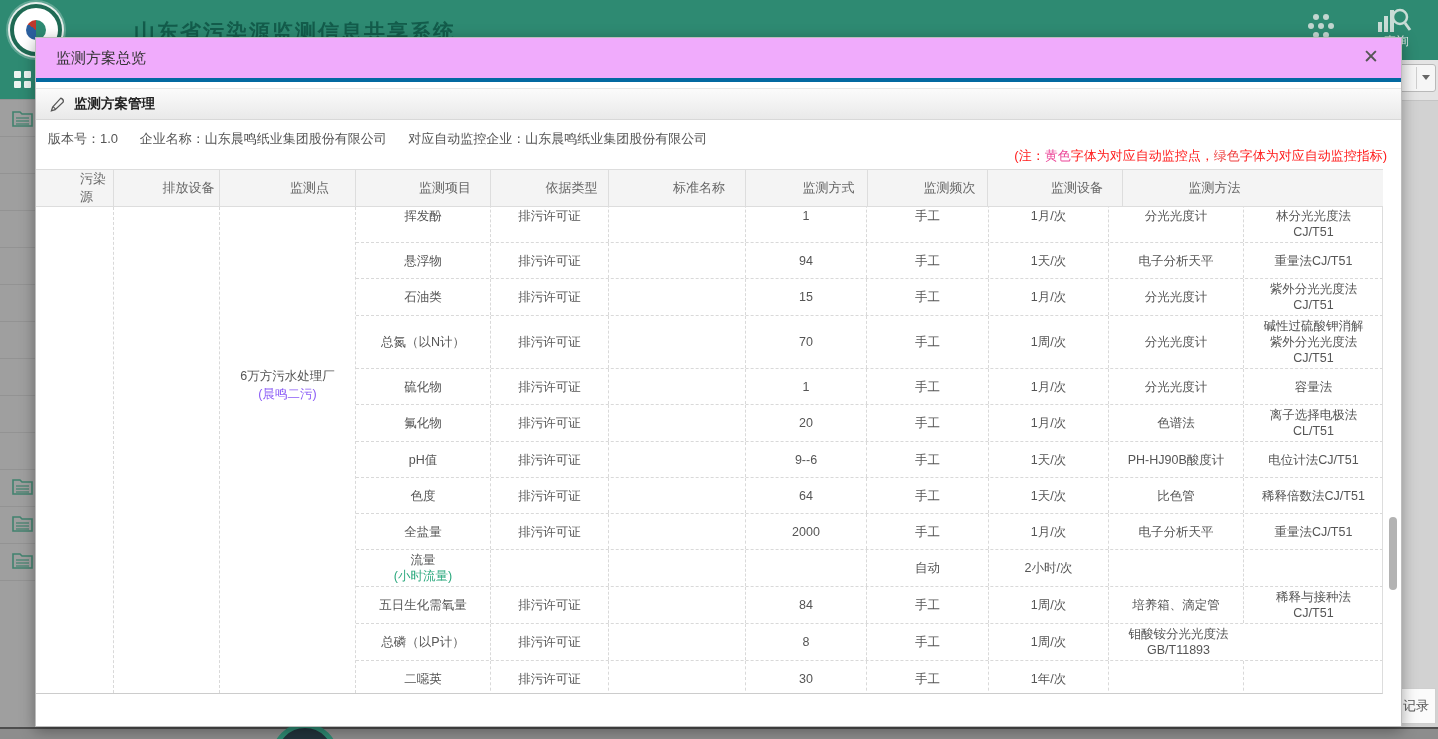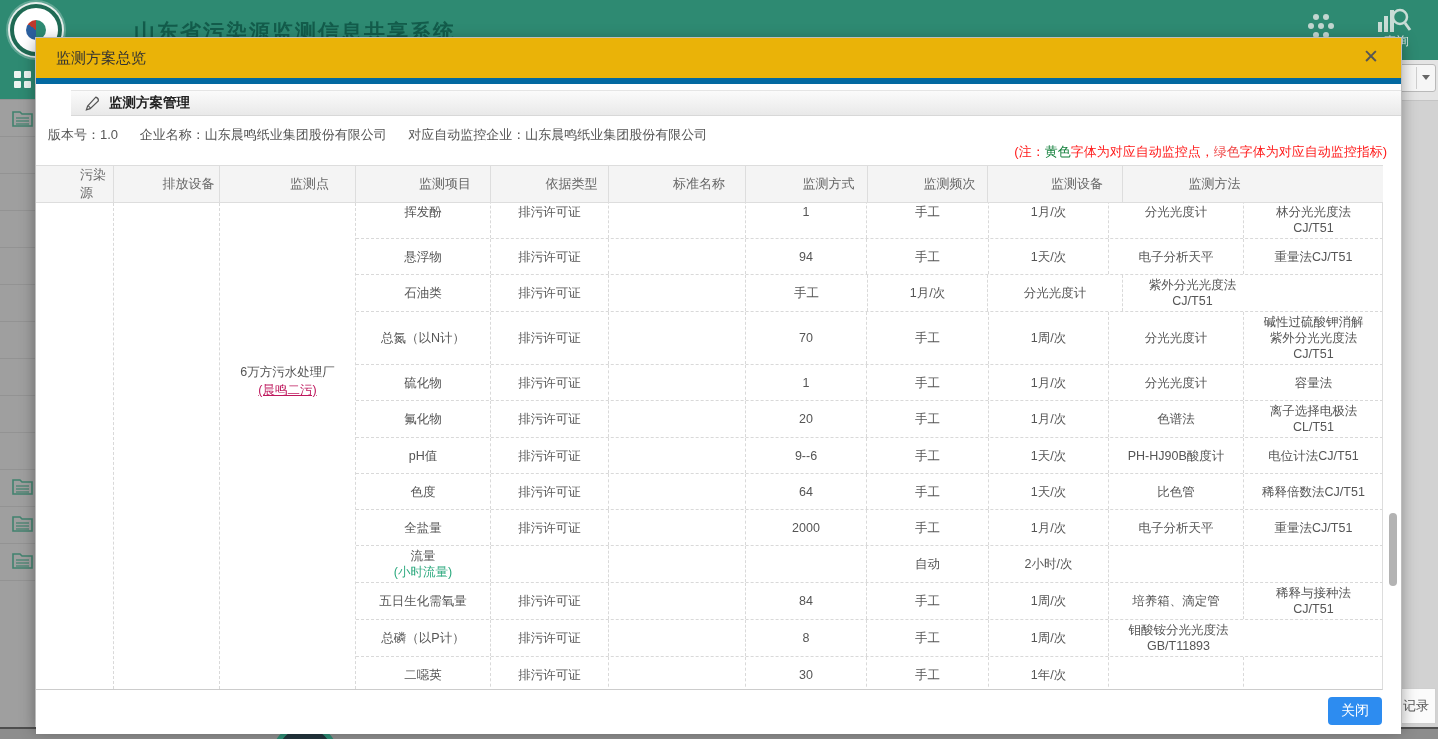--- a/index.html
+++ b/index.html
@@ -31,43 +31,43 @@
   .grid-icon span{background:#eef5f2;border-radius:1px;}
   .side-sep{position:absolute;left:0;width:36px;height:1px;background:rgba(0,0,0,.07);}
   .folder-ic{position:absolute;left:12px;width:21px;height:18px;}
   .pagination-box{position:absolute;left:1378px;top:688px;width:58px;height:36px;background:#fbfbfb;border:1px solid #cfcfcf;z-index:2;
     display:flex;align-items:center;justify-content:flex-end;padding-right:6px;box-sizing:border-box;font-size:13px;color:#555;}
   .bottom-strip{position:absolute;left:0;top:727px;width:1438px;height:12px;background:#8d8d8d;border-top:2px solid #4e4e4e;z-index:3;box-sizing:border-box;}
   .bottom-circle{position:absolute;left:272px;top:723px;width:66px;height:66px;border-radius:50%;background:#22343c;border:5px solid #2e8a72;z-index:4;box-sizing:border-box;}
   
   .modal{position:absolute;left:35px;top:37px;width:1367px;height:690px;background:#fff;z-index:10;
     box-shadow:0 4px 14px rgba(0,0,0,.35);border:1px solid #bdbdbd;box-sizing:border-box;}
-  .modal-titlebar{height:40px;background:#eab308;border-bottom:6px solid #0369a1;position:relative;}
+  .modal-titlebar{height:40px;background:#f0abfc;border-bottom:4px solid #0369a1;position:relative;}
   .modal-title{position:absolute;left:20px;top:0;line-height:40px;font-size:15px;color:#333;}
   .modal-close{position:absolute;right:22px;top:9px;font-size:19px;color:#555;cursor:pointer;line-height:20px;}
   .modal-gap{height:6px;background:#fff;}
-  .section-bar{height:26px;background:linear-gradient(#fbfbfb,#e9e9e9);border-top:1px solid #e5e5e5;border-bottom:1px solid #d8d8d8;
-    display:flex;align-items:center;padding-left:14px;box-sizing:border-box;margin-left:35px;}
+  .section-bar{height:32px;background:linear-gradient(#fbfbfb,#e9e9e9);border-top:1px solid #e5e5e5;border-bottom:1px solid #d8d8d8;
+    display:flex;align-items:center;padding-left:14px;box-sizing:border-box;}
   .section-title{font-size:13.5px;font-weight:bold;color:#222;margin-left:9px;}
   .info-area{height:49px;position:relative;background:#fff;}
   .info-line{position:absolute;left:12px;top:10px;font-size:13px;color:#555;}
   .info-line b{font-weight:normal;}
   .info-seg{margin-right:18px;}
   .note-line{position:absolute;right:14px;bottom:4px;font-size:13px;color:#ff1a1a;}
-  .note-yellow{color:#15803d;}
+  .note-yellow{color:#ec4899;}
   .note-green{color:#ef4444;}
   
   .tbl{position:relative;}
   .tbl-head{display:flex;width:1347px;background:#f4f4f4;border-top:1px solid #ddd;border-bottom:1px solid #ddd;box-sizing:border-box;}
   .th{height:36px;display:flex;align-items:center;justify-content:center;font-size:13px;color:#666;
     border-right:1px solid #ddd;box-sizing:border-box;flex:none;padding-left:44px;}
   .tbl-body{position:relative;width:1347px;height:487px;overflow:hidden;border-bottom:1px solid #ccc;border-right:1px solid #ddd;display:flex;box-sizing:border-box;}
   .merged-col{flex:none;height:100%;border-right:1px dashed #d9d9d9;box-sizing:border-box;position:relative;}
   .mp-block{position:absolute;top:160px;left:0;width:100%;text-align:center;font-size:12.5px;color:#555;line-height:18px;}
-  .mp-alias{color:#be185d;text-decoration:underline;}
+  .mp-alias{color:#8b5cf6;}
   .rows-wrap{flex:none;margin-top:-17px;}
   .tr{display:flex;border-bottom:1px dashed #d9d9d9;}
   .td{flex:none;display:flex;align-items:center;justify-content:center;text-align:center;
     min-height:35px;padding:2px 5px;box-sizing:border-box;font-size:12.5px;color:#555;line-height:16px;
     border-right:1px dashed #d9d9d9;white-space:pre-line;}
   .td:last-child,.th:last-child{border-right:none;}
   .green-sub{color:#2aa87d;}
   .c0{width:78px}.c1{width:106px}.c2{width:136px}.c3{width:135px}.c4{width:118px}.c5{width:137px}
   .c6{width:121px}.c7{width:122px}.c8{width:120px}.c9{width:135px}.c10{width:139px}
   .scroll-thumb{position:absolute;left:1353px;top:348px;width:8px;height:73px;background:#b3b3b3;border-radius:4px;cursor:pointer;}
@@ -224,20 +224,21 @@
             <div class="td c6">94</div>
             <div class="td c7">手工</div>
             <div class="td c8">1天/次</div>
             <div class="td c9">电子分析天平</div>
             <div class="td c10">重量法CJ/T51</div>
           </div>
           <div class="tr">
             <div class="td c3">石油类</div>
             <div class="td c4">排污许可证</div>
             <div class="td c5"></div>
+            <div class="td c6">15</div>
             <div class="td c7">手工</div>
             <div class="td c8">1月/次</div>
             <div class="td c9">分光光度计</div>
             <div class="td c10">紫外分光光度法
 CJ/T51</div>
           </div>
           <div class="tr">
             <div class="td c3">总氮（以N计）</div>
             <div class="td c4">排污许可证</div>
             <div class="td c5"></div>
@@ -339,16 +340,13 @@
             <div class="td c7">手工</div>
             <div class="td c8">1年/次</div>
             <div class="td c9"></div>
             <div class="td c10"></div>
           </div>
         </div>
     </div>
     <div class="scroll-thumb"></div>
   </div>
 
-  <div class="modal-footer">
-    <button class="close-btn">关闭</button>
-  </div>
 </div>
 
 </body></html>

